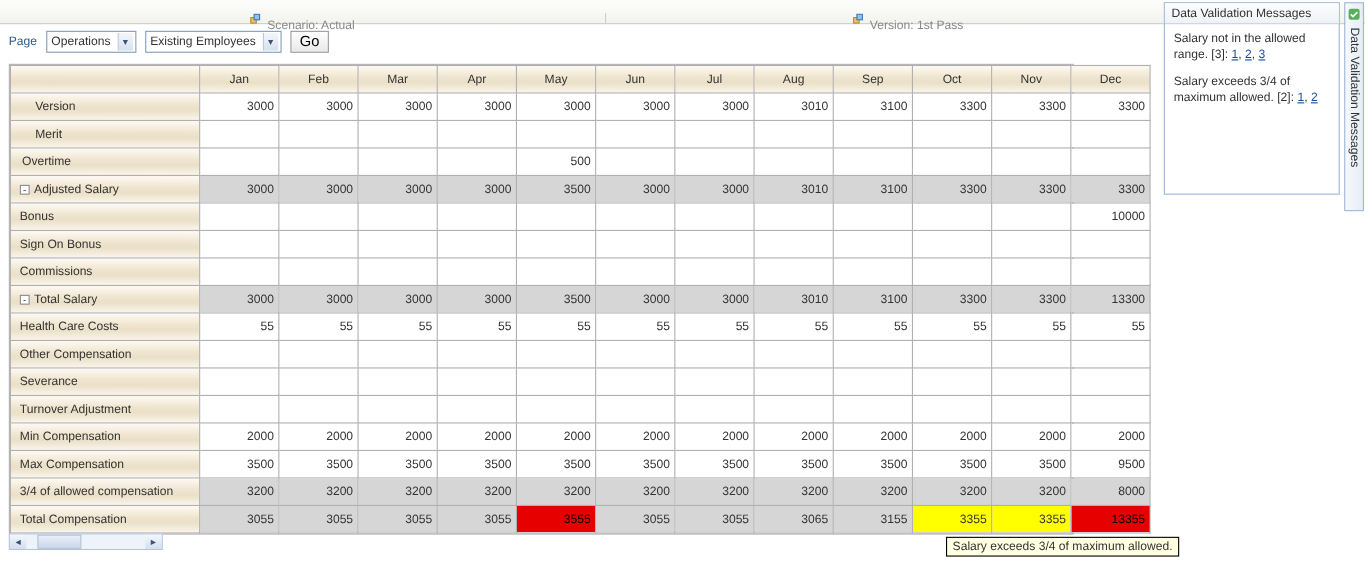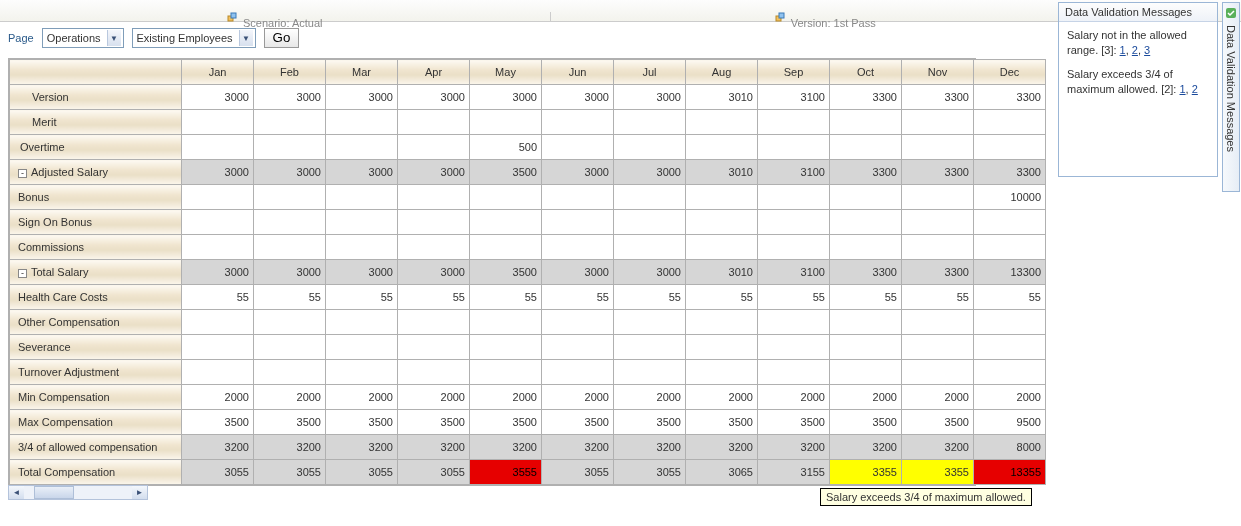--- a/index.html
+++ b/index.html
@@ -148,21 +148,21 @@
     margin-top:4px;width:12px;height:12px;
   }
   .side-tab .vt {
     writing-mode:vertical-rl;
     transform:rotate(0deg);
     font-size:11px;color:#333;
     margin-top:6px;
   }
   .tooltip {
     position:absolute;
-    left:820px; top:488px;
+    left:860px; top:488px;
     background:#ffffe1;
     border:1px solid #000;
     padding:2px 5px;
     font-size:11px;
   }
 </style>
 </head>
 <body>
 
 <div class="top-bar">

